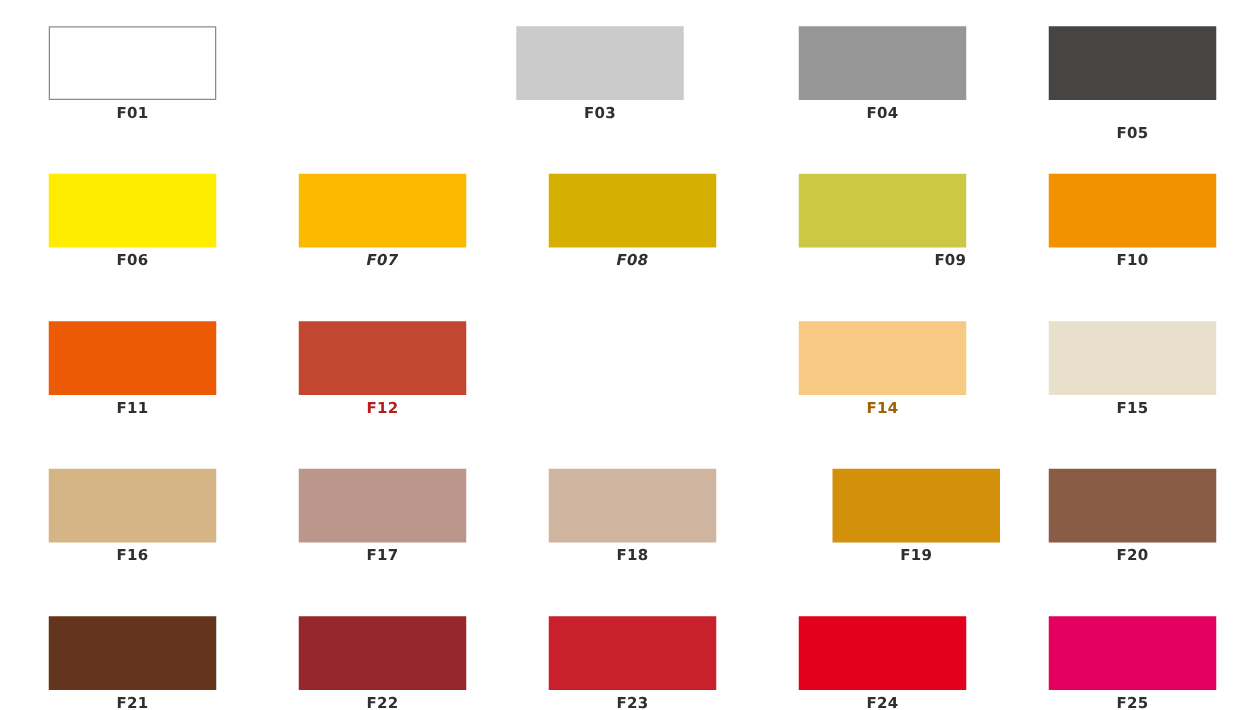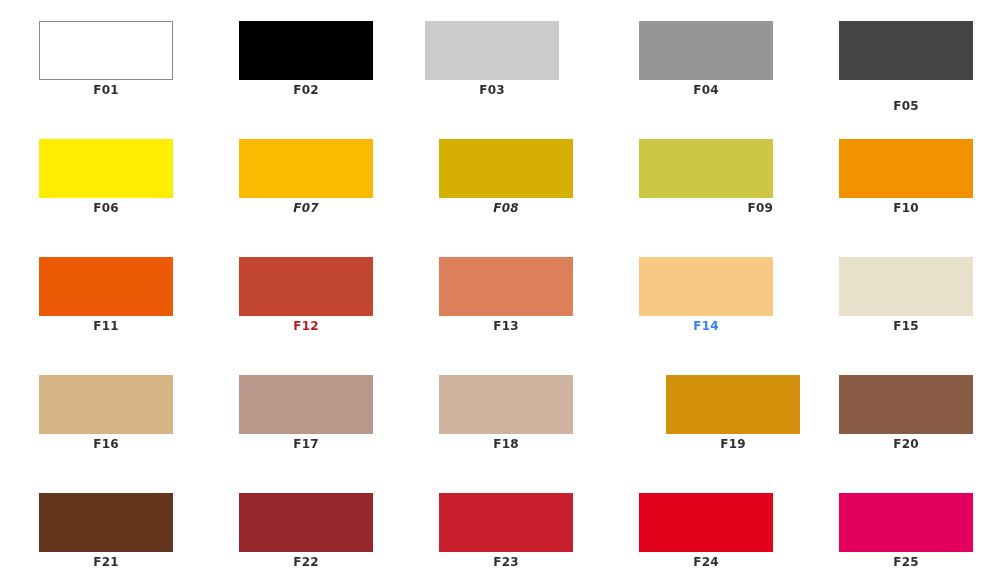--- a/index.html
+++ b/index.html
@@ -62,25 +62,21 @@
 </style>
 </head>
 <body>
 
 <div id="palette-grid" style="background: rgb(255, 255, 255);">
     <div class="swatch-row" style="top: 21px;">
       <div class="swatch-cell" style="left: 39px;">
         <div class="swatch-chip has-border" style="background: rgb(255, 255, 255); border-color: rgb(138, 138, 138);"></div>
         <span class="swatch-label" style="color: rgb(47, 47, 47);">F01</span>
       </div>
-      <div class="swatch-cell" style="left: 239px;">
-        <div class="swatch-chip" style="background: rgb(0, 0, 0);"></div>
-        <span class="swatch-label" style="color: rgb(47, 47, 47);">F02</span>
-      </div>
-      <div class="swatch-cell" style="left: 425px;">
+      <div class="swatch-cell" style="left: 413px;">
         <div class="swatch-chip" style="background: rgb(203, 203, 203);"></div>
         <span class="swatch-label" style="color: rgb(47, 47, 47);">F03</span>
       </div>
       <div class="swatch-cell" style="left: 639px;">
         <div class="swatch-chip" style="background: rgb(150, 150, 150);"></div>
         <span class="swatch-label" style="color: rgb(47, 47, 47);">F04</span>
       </div>
       <div class="swatch-cell" style="left: 839px;">
         <div class="swatch-chip" style="background: rgb(71, 69, 67);"></div>
         <span class="swatch-label" style="color: rgb(47, 47, 47); margin-top: 16px;">F05</span>
@@ -110,27 +106,23 @@
     </div>
     <div class="swatch-row" style="top: 257px;">
       <div class="swatch-cell" style="left: 39px;">
         <div class="swatch-chip" style="background: rgb(236, 90, 6);"></div>
         <span class="swatch-label" style="color: rgb(47, 47, 47);">F11</span>
       </div>
       <div class="swatch-cell" style="left: 239px;">
         <div class="swatch-chip" style="background: rgb(194, 70, 48);"></div>
         <span class="swatch-label" style="color: #b91c1c;">F12</span>
       </div>
-      <div class="swatch-cell" style="left: 439px;">
-        <div class="swatch-chip" style="background: rgb(221, 128, 89);"></div>
-        <span class="swatch-label" style="color: rgb(47, 47, 47);">F13</span>
-      </div>
       <div class="swatch-cell" style="left: 639px;">
         <div class="swatch-chip" style="background: rgb(248, 201, 131);"></div>
-        <span class="swatch-label" style="color: #3b82f6;">F14</span>
+        <span class="swatch-label" style="color: #a16207;">F14</span>
       </div>
       <div class="swatch-cell" style="left: 839px;">
         <div class="swatch-chip" style="background: rgb(232, 224, 202);"></div>
         <span class="swatch-label" style="color: rgb(47, 47, 47);">F15</span>
       </div>
     </div>
     <div class="swatch-row" style="top: 375px;">
       <div class="swatch-cell" style="left: 39px;">
         <div class="swatch-chip" style="background: rgb(213, 180, 134);"></div>
         <span class="swatch-label" style="color: rgb(47, 47, 47);">F16</span>

